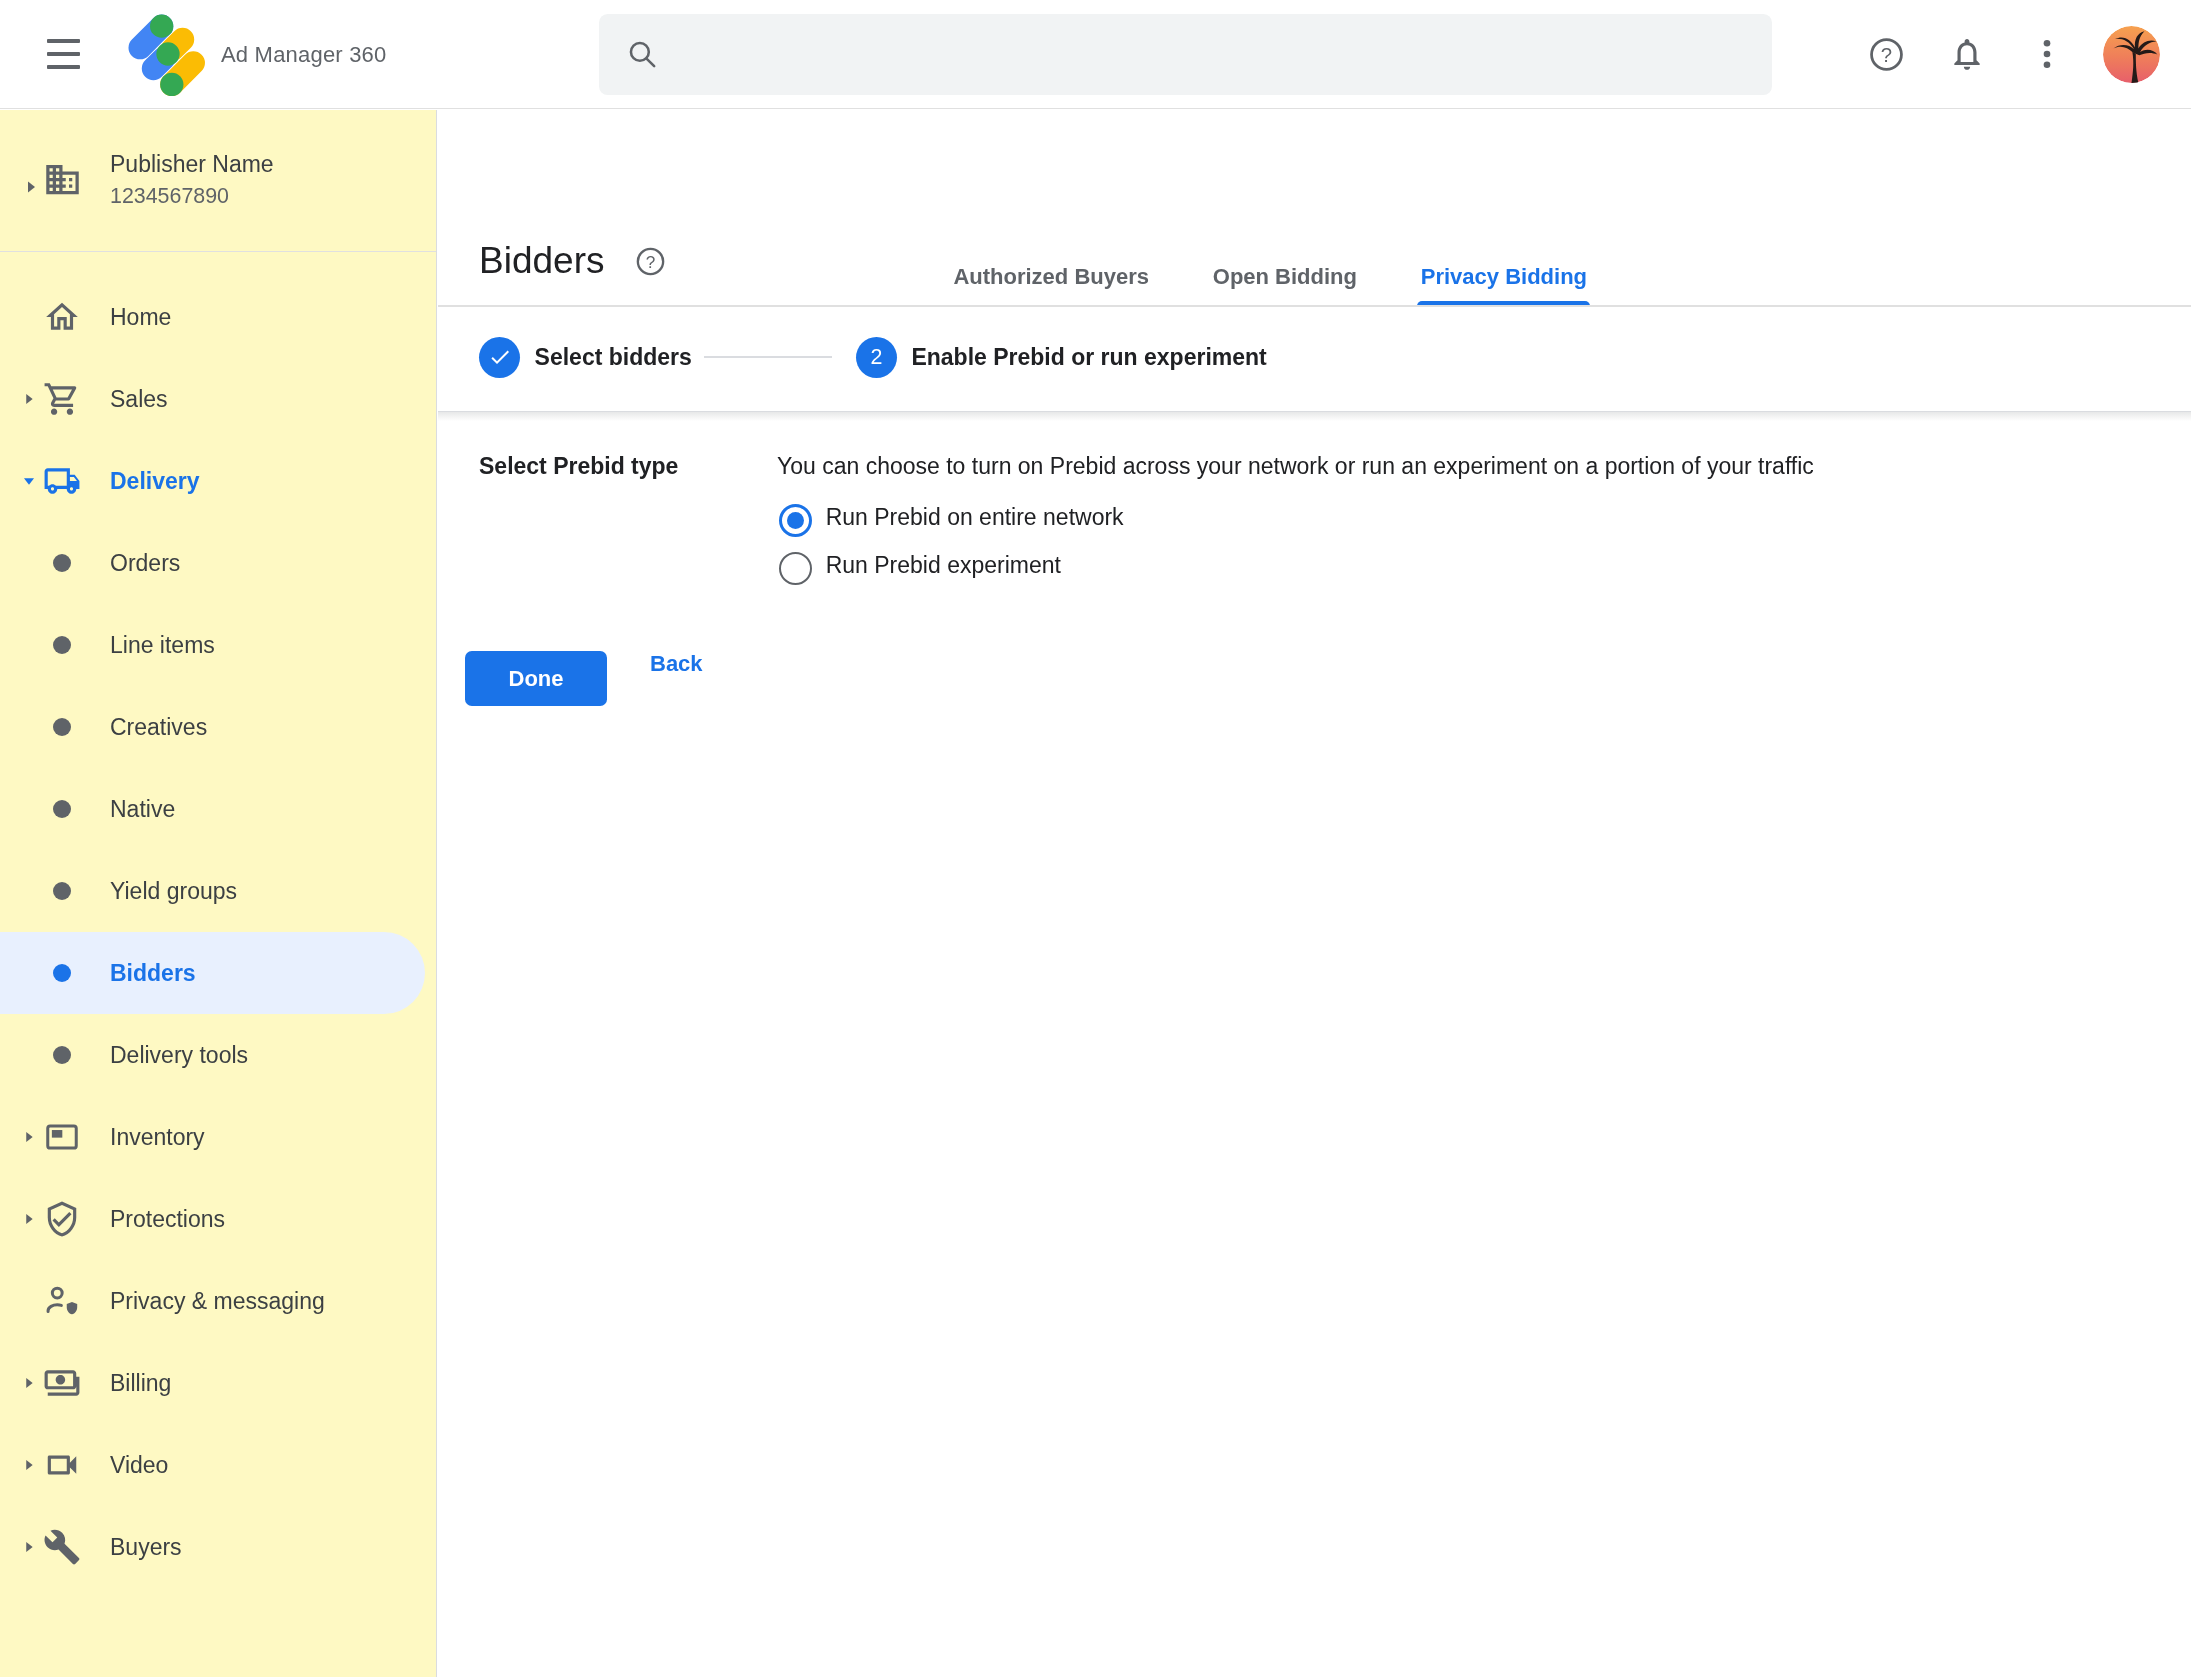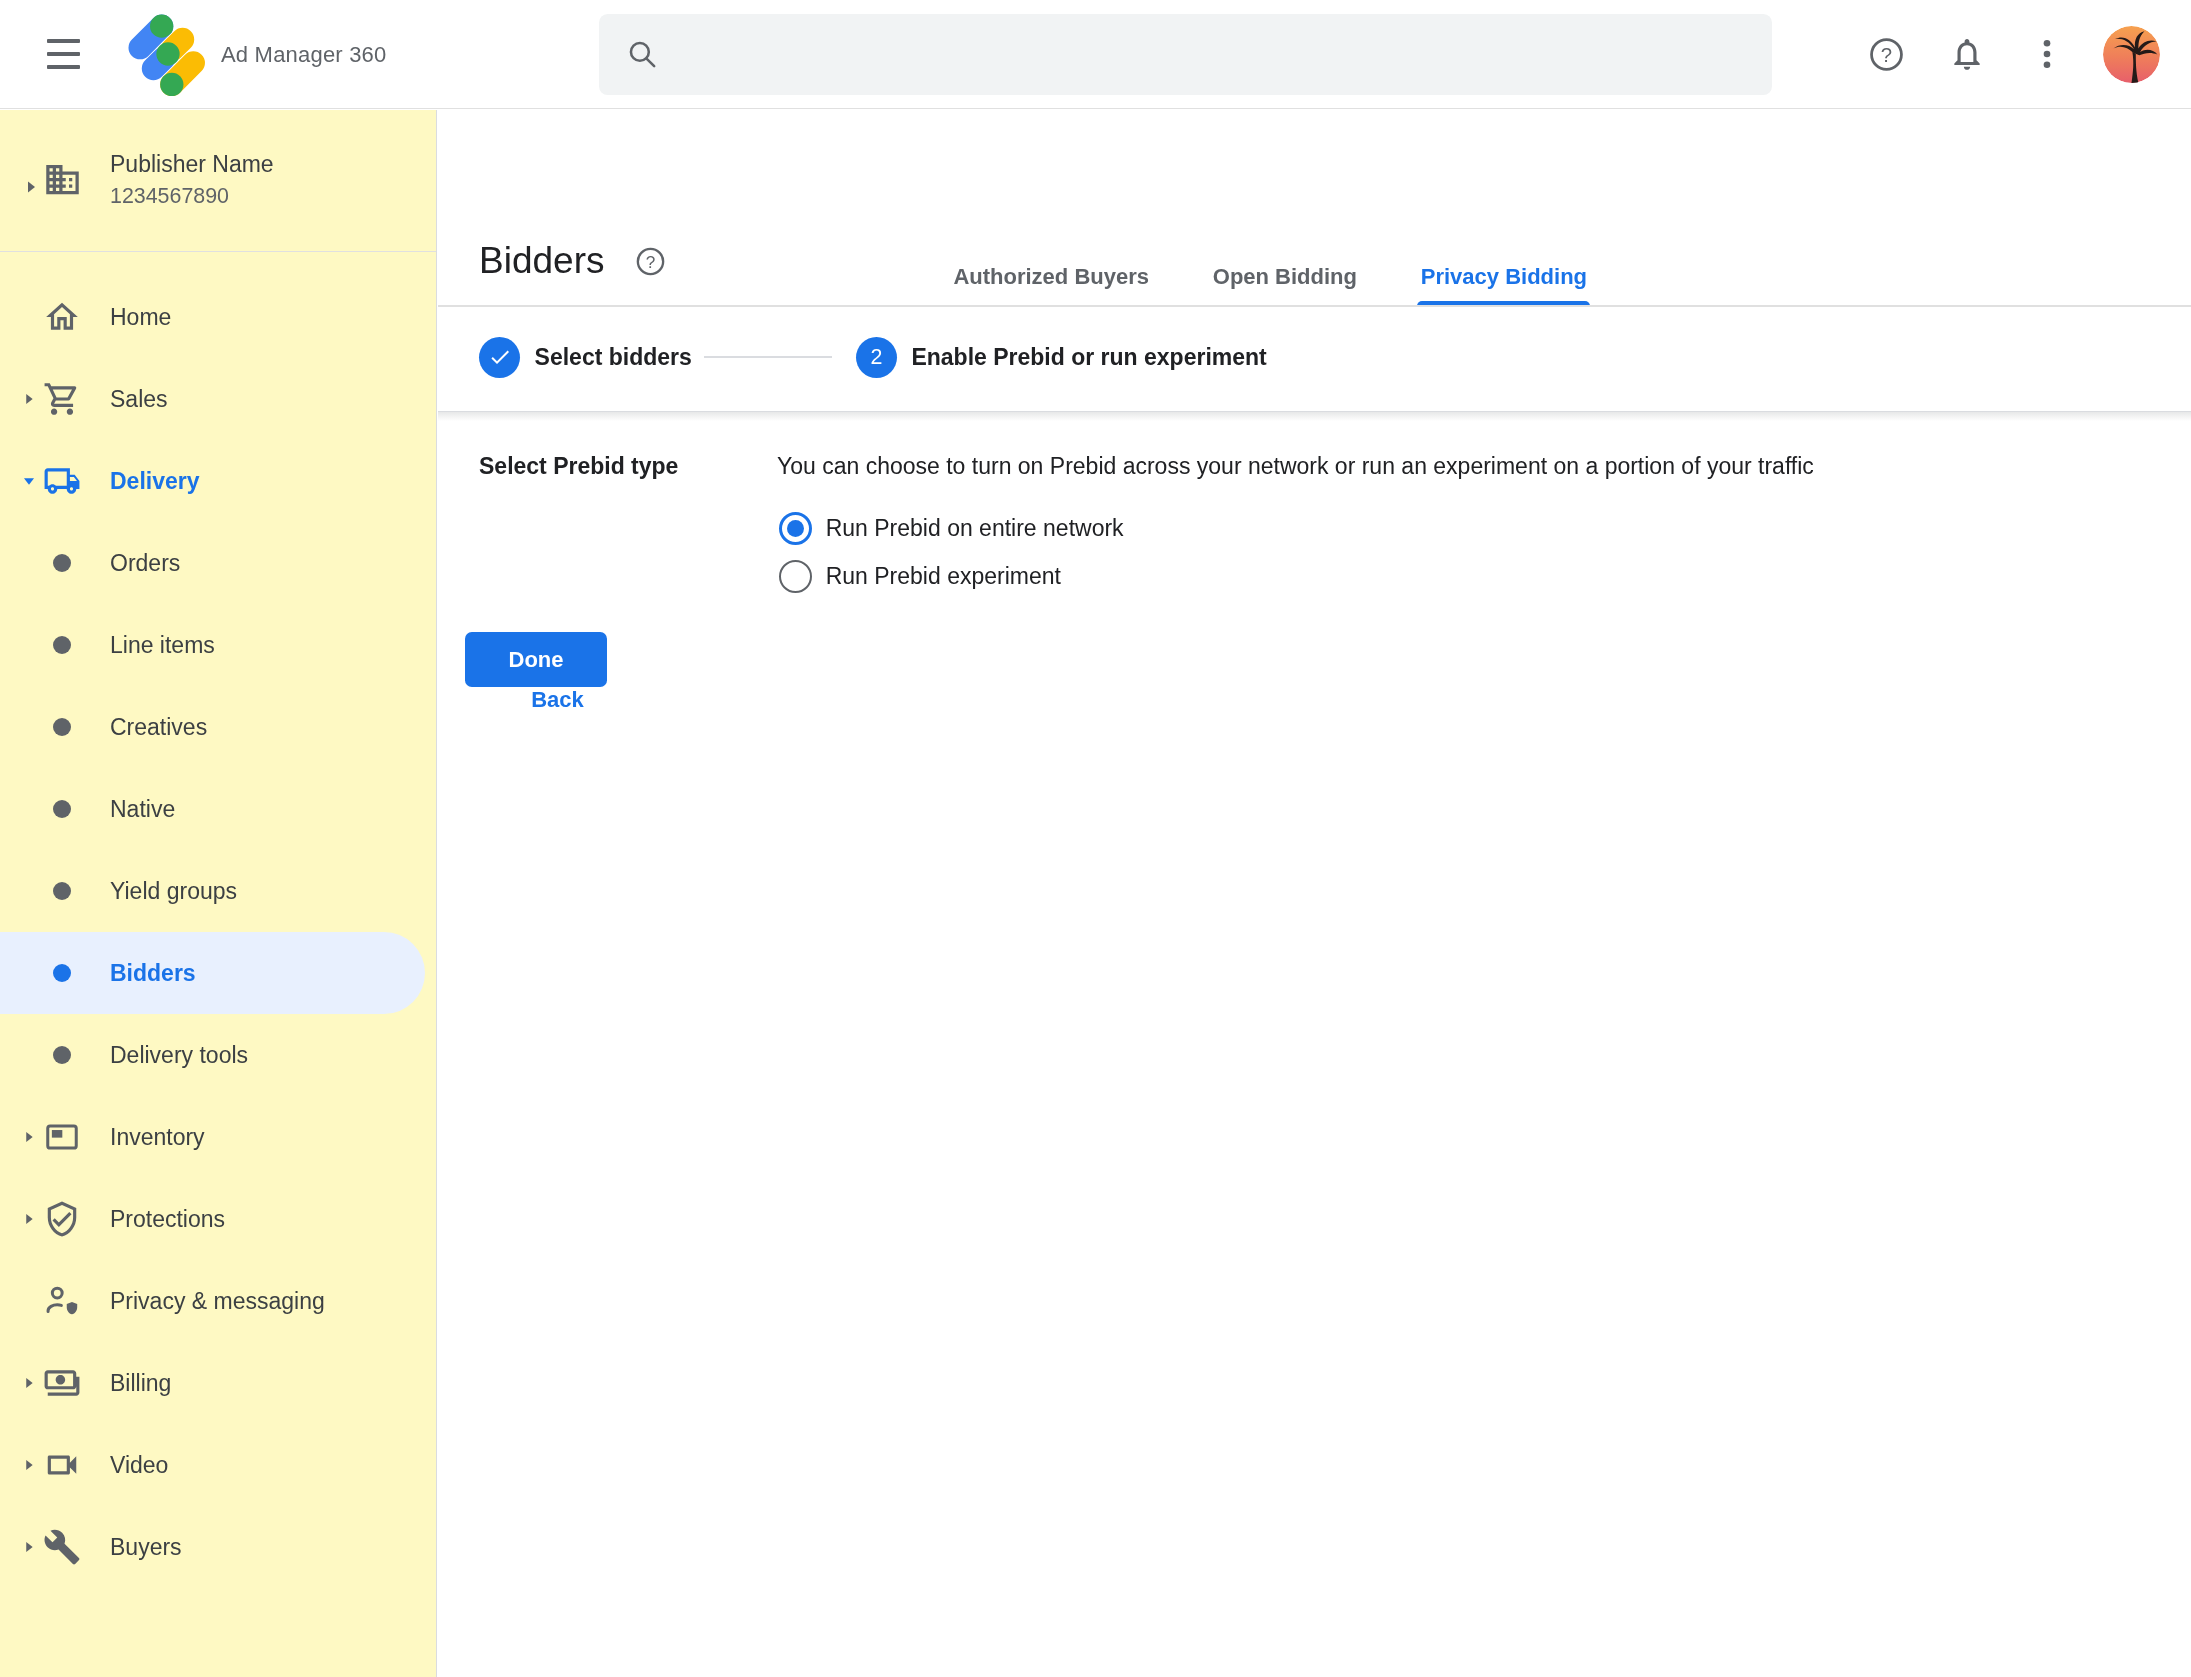--- a/index.html
+++ b/index.html
@@ -71,29 +71,29 @@
 
   .content-divider { position:absolute; left:0; right:0; top:301px; height:0.9px; background:#dadce0; }
   .divider-shadow  { position:absolute; left:0; right:0; top:302px; height:8.6px;
                      background:linear-gradient(rgba(60,64,67,0.12), rgba(60,64,67,0)); }
 
   .section-label { position:absolute; left:41px; top:342px; font-size:23px; font-weight:bold;
                    line-height:29px; color:#202124; }
   .description { position:absolute; left:339px; top:342px; font-size:23px; line-height:29px; color:#202124; }
 
   .radio-group { position:absolute; left:341px; top:394px; }
-  .radio-row { height:48px; display:flex; align-items:center; cursor:pointer; }
+  .radio-row { height:48px; display:flex; align-items:flex-start; cursor:pointer; }
   .radio-outer { width:33px; height:33px; border-radius:50%; border:2.6px solid #5f6368; flex:none;
                  display:flex; align-items:center; justify-content:center; }
   .radio-row.selected .radio-outer { border:3.4px solid #1a73e8; }
   .radio-dot { width:17px; height:17px; border-radius:50%; background:transparent; }
   .radio-row.selected .radio-dot { background:#1a73e8; }
   .radio-label { margin-left:13.7px; font-size:23px; color:#202124; white-space:nowrap; }
 
-  .actions { position:absolute; left:27px; top:522px; display:flex; align-items:center;flex-direction:column; }
+  .actions { position:absolute; left:27px; top:541px; display:flex; align-items:flex-start; }
   .done-btn { width:142px; height:55px; background:#1a73e8; color:#fff; border:none; border-radius:6.8px;
               font-size:22px; font-weight:bold; font-family:"Liberation Sans", sans-serif; cursor:pointer; }
   .back-link { margin-left:43px; background:none; border:none; color:#1a73e8; font-size:22px;
                font-weight:bold; font-family:"Liberation Sans", sans-serif; cursor:pointer; }
 </style>
 </head>
 <body>
 
 <header class="topbar">
   <button class="hamburger">

